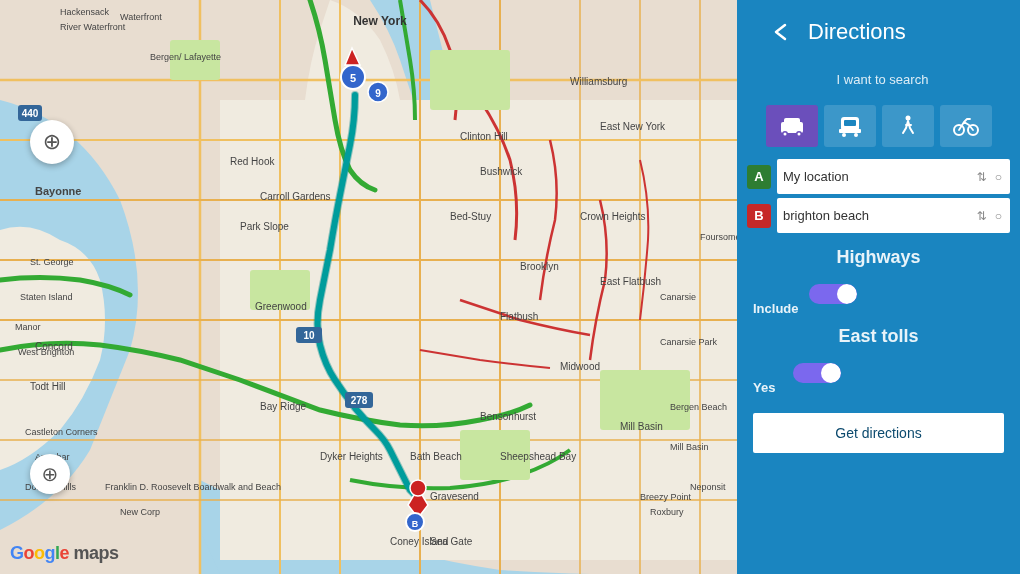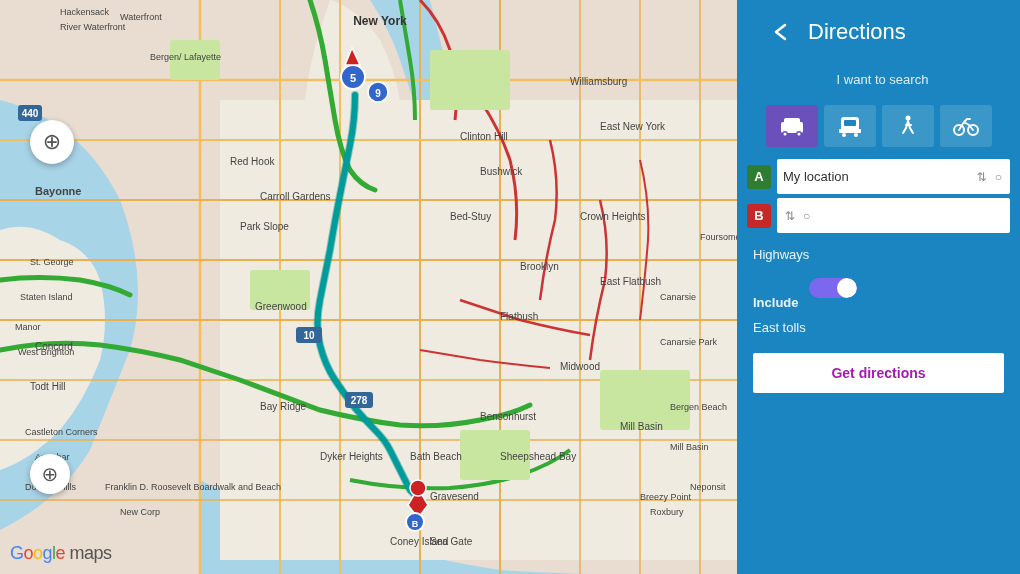--- a/index.html
+++ b/index.html
@@ -15,21 +15,21 @@
     #map-svg {
       width: 100%;
       height: 100%;
     }
 
     #google-maps-logo {
       position: absolute;
       bottom: 10px;
       left: 10px;
       font-size: 18px;
-      font-weight: normal;
+      font-weight: bold;
       color: #555;
       letter-spacing: -0.5px;
     }
     #google-maps-logo span.g { color: #4285F4; }
     #google-maps-logo span.o1 { color: #EA4335; }
     #google-maps-logo span.o2 { color: #FBBC05; }
     #google-maps-logo span.g2 { color: #4285F4; }
     #google-maps-logo span.l { color: #34A853; }
     #google-maps-logo span.e { color: #EA4335; }
     #google-maps-logo span.maps { color: #555; }
@@ -165,23 +165,24 @@
       gap: 10px;
     }
 
     .option-group {
       display: flex;
       flex-direction: column;
       gap: 4px;
     }
 
     .option-label-text {
-      font-size: 13px;
+      font-size: 18px;
       color: rgba(255,255,255,0.9);
-      font-weight: 400;
+      font-weight: 700;
+      text-align: center;
     }
 
     .option-row {
       display: flex;
       align-items: center;
       gap: 10px;
     }
 
     .option-value-text {
       font-size: 13px;
@@ -210,26 +211,26 @@
       border-radius: 50%;
       position: absolute;
       top: 0;
       right: 0;
       transition: right 0.2s;
     }
 
     #get-directions-btn {
       margin: 10px 16px 32px;
       background: white;
-      color: #a21caf;
+      color: #0c4a6e;
       border: none;
       border-radius: 2px;
       height: 40px;
       font-size: 14px;
-      font-weight: 700;
+      font-weight: 400;
       cursor: pointer;
       width: calc(100% - 32px);
     }
 
     .compass-icon {
       position: absolute;
       top: 120px;
       left: 30px;
       width: 44px;
       height: 44px;
@@ -469,20 +470,21 @@
         <input class="location-input" type="text" value="My location" style="">
         <div class="location-icons">
           <span class="loc-icon-btn">⇅</span>
           <span class="loc-icon-btn">○</span>
         </div>
       </div>
     </div>
     <div class="location-row">
       <div class="location-label b">B</div>
       <div class="location-input-wrap">
+        <input class="location-input" type="text" value="brighton beach" style="">
         <div class="location-icons">
           <span class="loc-icon-btn">⇅</span>
           <span class="loc-icon-btn">○</span>
         </div>
       </div>
     </div>
   </div>
 
   <div id="options-area">
     <div class="option-group">
@@ -490,17 +492,23 @@
       <div class="option-row">
         <span class="option-value-text">Include</span>
         <div class="toggle-switch on">
           <div class="toggle-knob"></div>
         </div>
       </div>
     </div>
 
     <div class="option-group">
       <span class="option-label-text">East tolls</span>
+      <div class="option-row">
+        <span class="option-value-text">Yes</span>
+        <div class="toggle-switch on">
+          <div class="toggle-knob"></div>
+        </div>
+      </div>
     </div>
   </div>
 
   <button id="get-directions-btn">Get directions</button>
 </div>
 
 </body></html>

